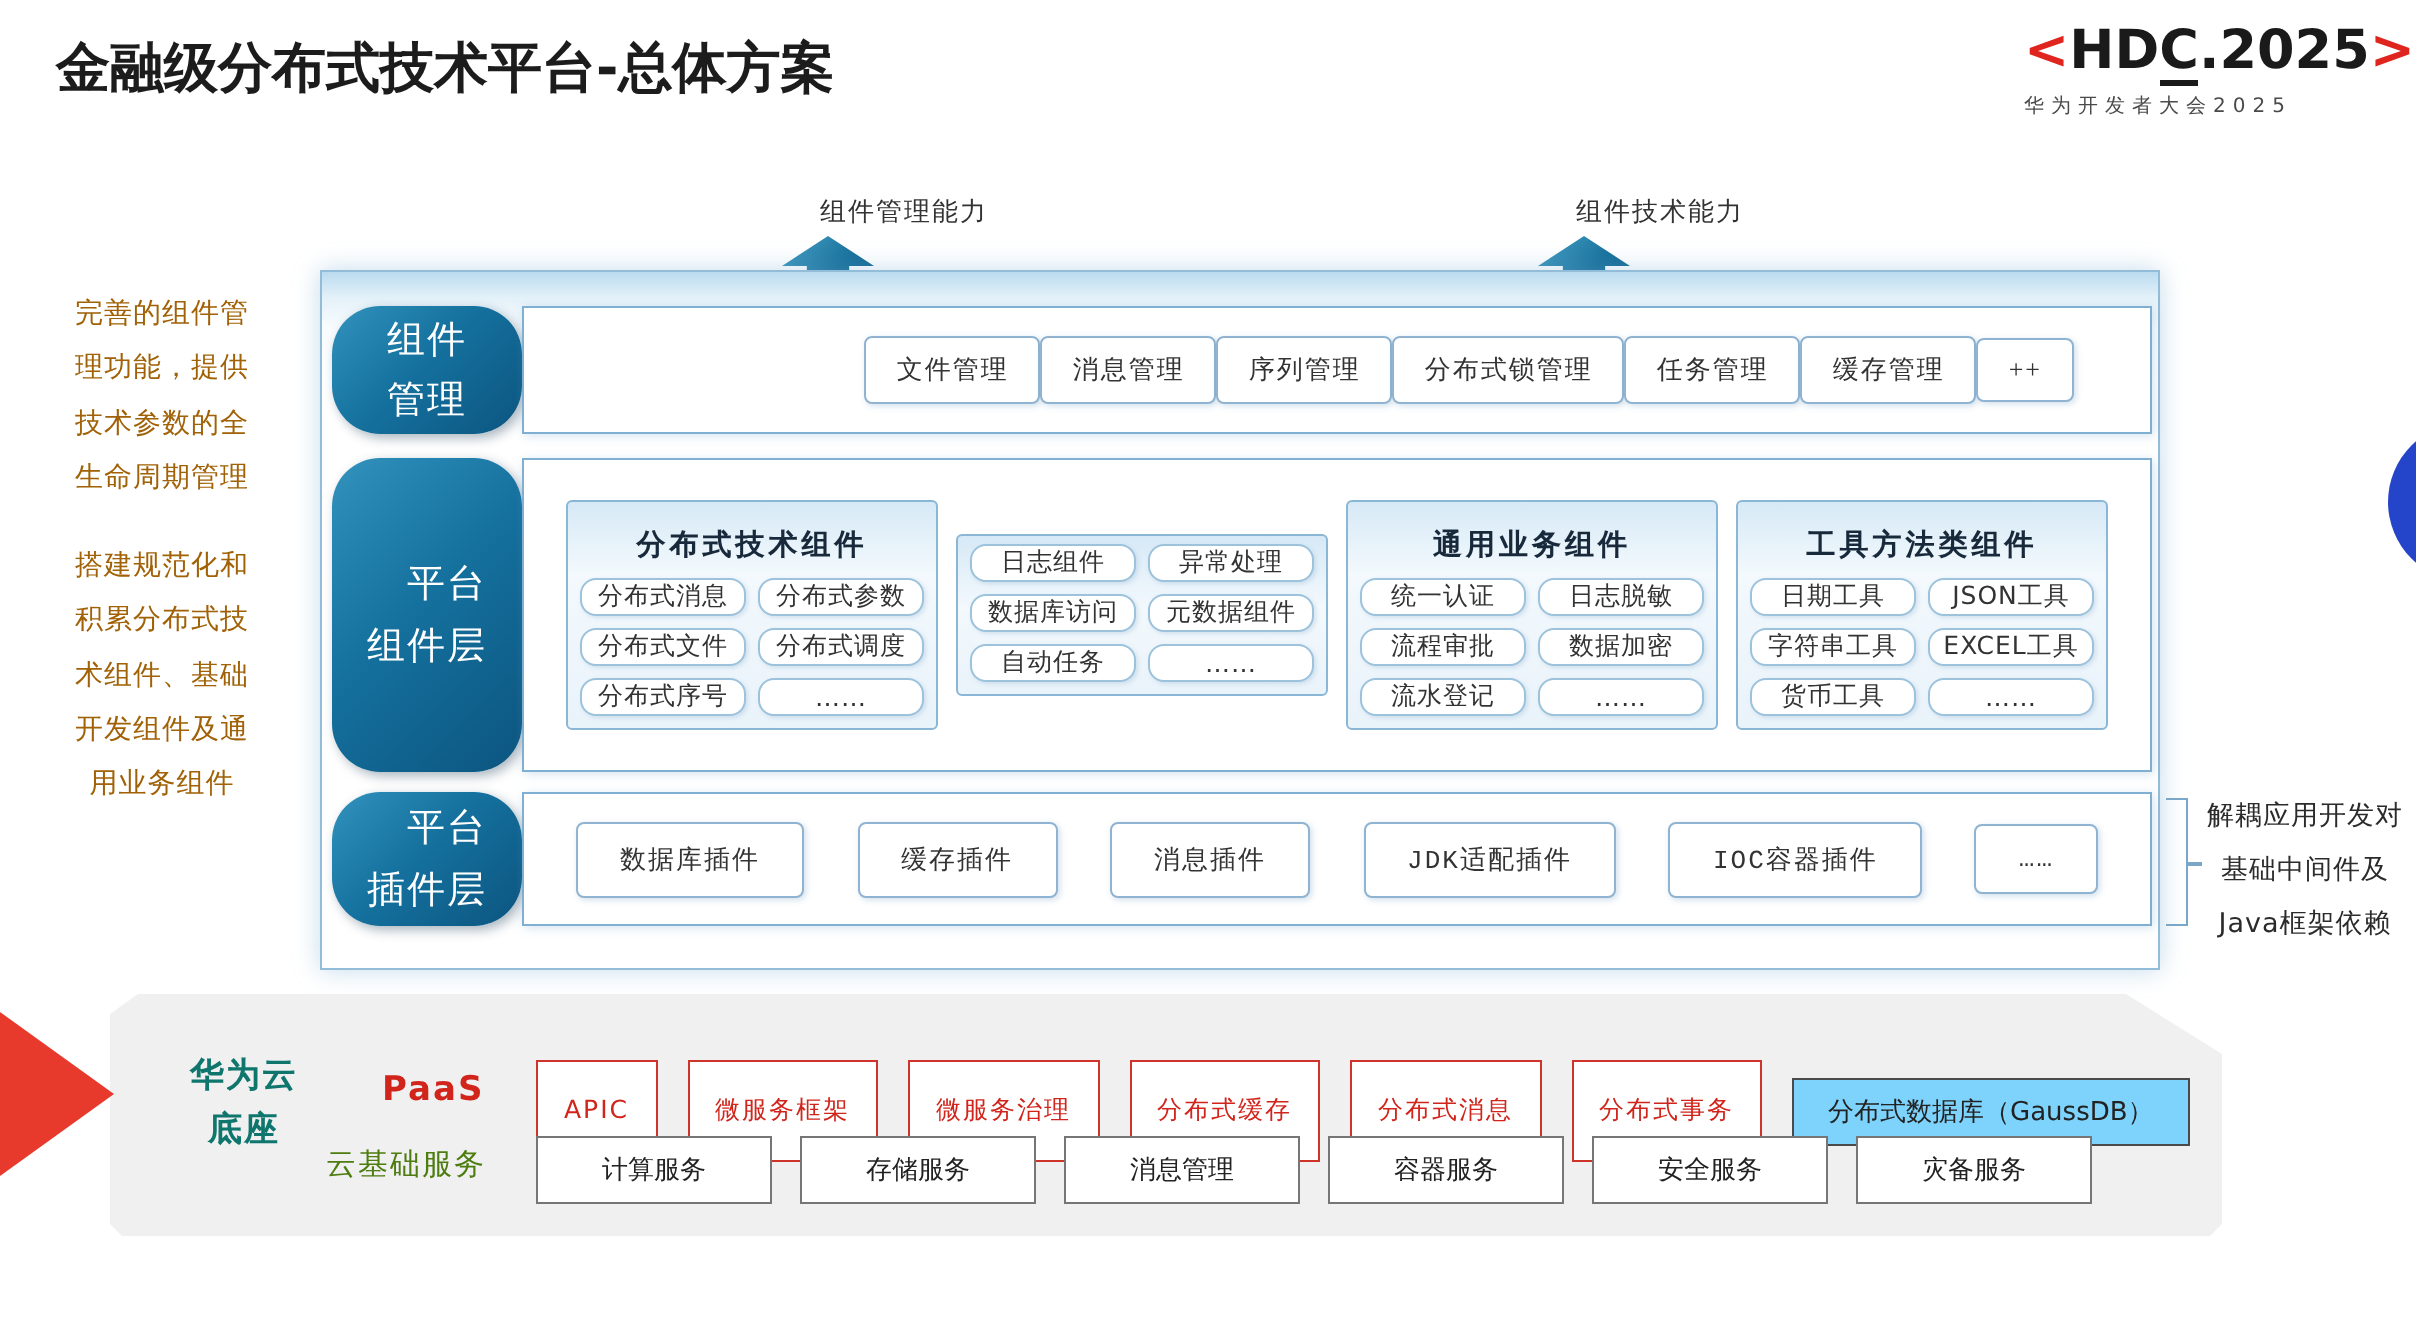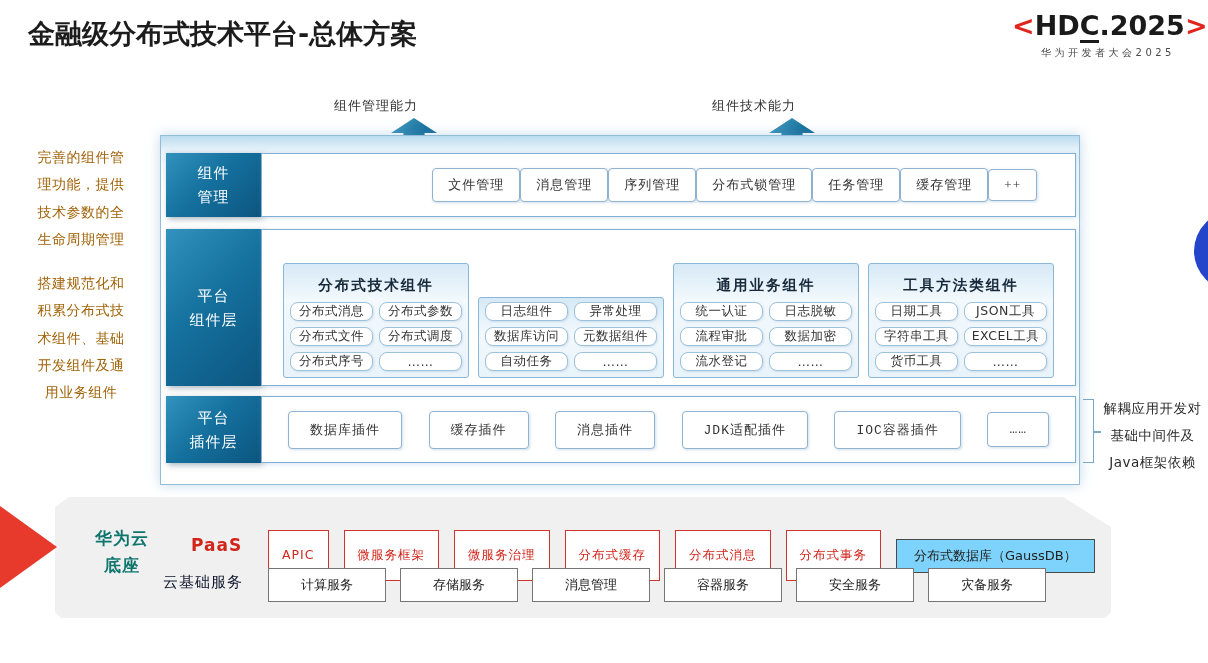--- a/index.html
+++ b/index.html
@@ -1,28 +1,28 @@
 <!DOCTYPE html>
 <html><head>
 <meta charset="utf-8">
 <style>
   * { margin:0; padding:0; box-sizing:border-box; }
   body { font-family:"DejaVu Sans","Liberation Sans",sans-serif; background:#fff; }
   #canvas { position:relative; width:1208px; height:659px; background:#fff; overflow:hidden; }
 
   
   .page-title { position:absolute; left:28px; top:16px; font-size:27px; font-weight:bold; color:#1c1c1c; }
-  .logo { position:absolute; right:4px; top:10px; width:192px; text-align:center; }
+  .logo { position:absolute; right:4px; top:10px; width:192px; }
   .logo-main { font-size:27px; font-weight:bold; color:#1a1a1a; white-space:nowrap; }
   .logo-bracket { color:#e0241e; }
   .logo-c { display:inline-block; border-bottom:3px solid #1a1a1a; line-height:1.05; }
   .logo-sub { font-size:10px; letter-spacing:3.5px; color:#4a4a4a; margin-top:3px; white-space:nowrap; }
 
   
-  .cap { position:absolute; width:160px; text-align:left; }
+  .cap { position:absolute; width:160px; text-align:right; }
   .cap-label { font-size:13px; color:#333; letter-spacing:1px; }
   .cap-arrow { width:46px; height:34px; margin:3px auto 0;
     background:linear-gradient(135deg,#4ba3c7 0%,#17719c 55%,#0f5e88 100%);
     clip-path:polygon(50% 0,100% 44%,73% 44%,73% 100%,27% 100%,27% 44%,0 44%); }
   #cap-1 { left:334px; top:97px; }
   #cap-2 { left:712px; top:97px; }
 
   
   .side-note { position:absolute; font-size:14px; line-height:1.95; color:#a16207;
     white-space:pre-line; text-align:center; letter-spacing:.5px; }
@@ -35,35 +35,35 @@
     border-top:1.5px solid #7aa6c8; border-right:1.5px solid #7aa6c8; border-bottom:1.5px solid #7aa6c8; }
   .bracket:after { content:""; position:absolute; right:-8px; top:50%; width:8px; height:1.5px; background:#7aa6c8; }
 
   
   .frame { position:absolute; left:160px; top:135px; width:920px; height:350px;
     border:1px solid #93bcd8;
     background:linear-gradient(180deg,#badbef 0,#e4f1f9 13px,#f8fcfe 28px,#ffffff 58px);
     box-shadow:0 0 12px rgba(110,165,205,.4); }
   .row { position:absolute; left:5px; width:910px; display:flex; align-items:stretch; }
   .row-label { width:95px; flex:0 0 95px; color:#fff; display:flex; align-items:center; justify-content:center;
-    text-align:center; font-size:15px; line-height:1.6; white-space:pre-line; letter-spacing:1px;
+    text-align:right; font-size:19px; line-height:1.6; white-space:pre-line; letter-spacing:1px;
     background:linear-gradient(135deg,#3293bd 0%,#15719e 45%,#0c5580 100%);
-    box-shadow:2px 2px 6px rgba(0,40,70,.35); }
+    box-shadow:2px 2px 6px rgba(0,40,70,.35);border-radius:24px; }
   .row-content { flex:1; background:#fff; border:1px solid #7fb0d4; display:flex; align-items:center;
     box-shadow:1px 1px 5px rgba(120,165,205,.3); }
   #row-management { top:17px; height:64px; }
   #row-components { top:93px; height:157px; }
   #row-plugins { top:260px; height:67px; }
 
   .chip-strip { justify-content:flex-end; padding:0 38px;font-family:Liberation Serif, serif; }
   .chip { background:#fff; border:1px solid #8fb3d1; border-radius:4px; padding:7px 15px;
     font-size:13px; color:#333; letter-spacing:1px; white-space:nowrap;
     box-shadow:1px 1px 3px rgba(100,150,190,.3); }
 
-  #row-components .row-content { padding:7px 21px; gap:9px; align-items:flex-end; }
+  #row-components .row-content { padding:7px 21px; gap:9px; align-items:center; }
   .col { flex:1; border:1px solid #8ab7d5; border-radius:3px; padding:4px 6px 6px;
     background:linear-gradient(180deg,#d6e9f6 0,#f3f9fd 36px,#e9f3fa 100%);
     display:flex; flex-direction:column; }
   .col-title { font-weight:bold; font-size:14.5px; color:#17293a; text-align:center;
     padding:8px 0 7px; letter-spacing:2px; }
   .col-grid { flex:1; display:grid; grid-template-columns:1fr 1fr; gap:6px; }
   .col-item { background:#fff; border:1px solid #9cc2dc; border-radius:8px; display:flex;
     align-items:center; justify-content:center; font-size:12.5px; color:#333; letter-spacing:.5px;
     box-shadow:1px 1px 2px rgba(120,160,200,.25); }
 
@@ -77,21 +77,21 @@
   
   .platform { position:absolute; left:55px; top:497px; width:1056px; height:121px; background:#f0f0f1;
     clip-path:polygon(14px 0, calc(100% - 48px) 0, 100% 30px, 100% calc(100% - 6px),
       calc(100% - 6px) 100%, 6px 100%, 0 calc(100% - 6px), 0 10px); }
   .red-arrow { position:absolute; left:0; top:506px; width:0; height:0;
     border-top:41px solid transparent; border-bottom:41px solid transparent; border-left:57px solid #e73a2c; }
   .foundation-label { position:absolute; left:66px; top:525px; width:112px; text-align:center;
     font-size:17px; font-weight:bold; color:#0f766e; line-height:1.6; white-space:pre-line; letter-spacing:1px; }
   .paas-label { position:absolute; left:191px; top:535px; font-size:17px; font-weight:bold;
     color:#d1251c; letter-spacing:1px; }
-  .iaas-label { position:absolute; left:163px; top:573px; font-size:15px; color:#0f172a; letter-spacing:1px; }
+  .iaas-label { position:absolute; left:163px; top:573px; font-size:15px; color:#4d7c0f; letter-spacing:1px; }
 
   .paas-row { position:absolute; left:268px; top:530px; display:flex; gap:15px; align-items:center; }
   .paas-box { background:#fff; border:1.5px solid #cf342b; color:#d1251c; font-size:12.5px;
     padding:16px 13px; letter-spacing:1px; white-space:nowrap; }
   .db-box { background:#7dd3fc; border:1px solid #4a4a4a; color:#222; font-size:13px;
     padding:7px 17px; white-space:nowrap; }
   .iaas-row { position:absolute; left:268px; top:568px; display:flex; gap:14px; }
   .iaas-box { width:118px; background:#fff; border:1px solid #767676; color:#222; font-size:13px;
     padding:7px 0; text-align:center; white-space:nowrap; }
 </style>

